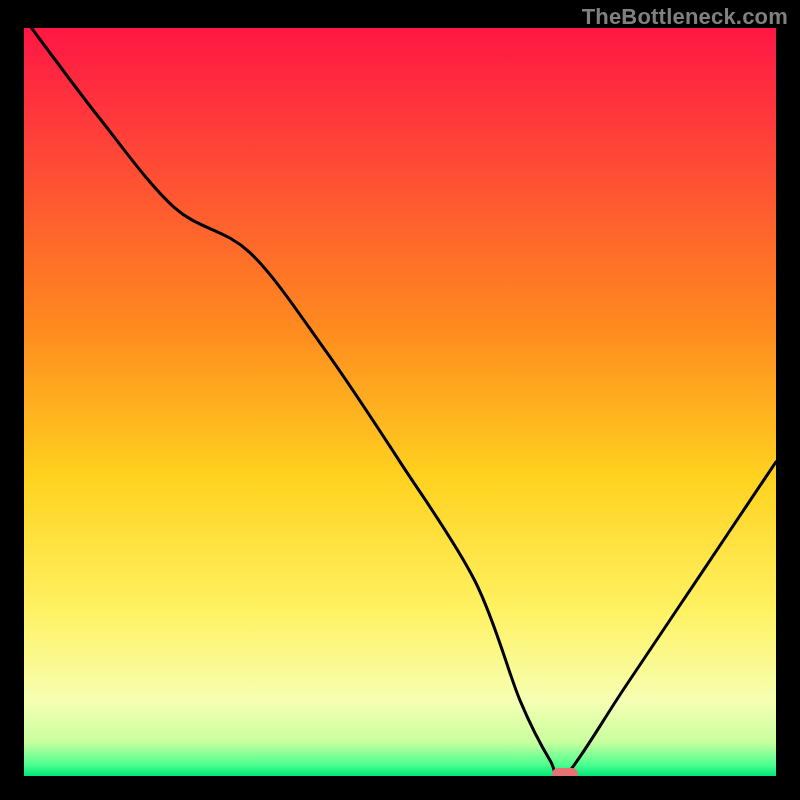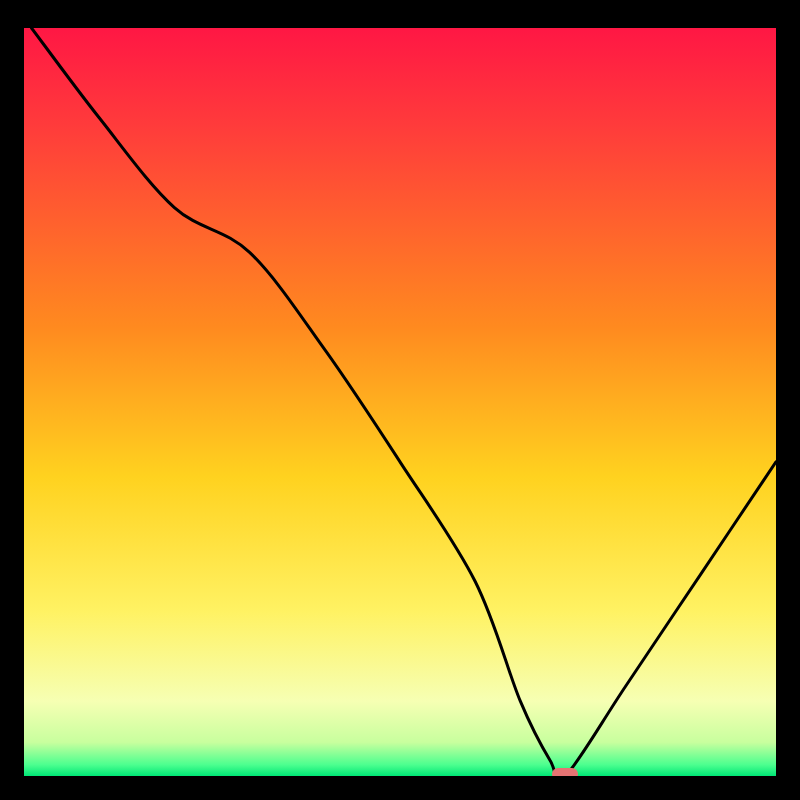--- a/index.html
+++ b/index.html
@@ -46,19 +46,20 @@
     top: 0;
     width: 752px;
     height: 748px;
     overflow: visible;
   }
 </style>
 </head>
 <body>
 
 <div class="outer">
+  <div class="watermark">TheBottleneck.com</div>
   <div class="plot" id="plot" style="background: linear-gradient(rgb(255, 23, 68) 0%, rgb(255, 59, 59) 13%, rgb(255, 138, 31) 40%, rgb(255, 210, 31) 60%, rgb(255, 242, 99) 78%, rgb(246, 255, 179) 90%, rgb(200, 255, 158) 95.5%, rgb(76, 255, 143) 98.5%, rgb(0, 230, 118) 100%);">
       <svg class="curve" viewBox="0 0 752 748" width="752" height="748">
         <path d="M 7.52 0.00 C 18.80 14.96, 51.39 59.84, 75.20 89.76 C 99.01 119.68, 125.33 157.08, 150.40 179.52 C 175.47 201.96, 200.53 200.71, 225.60 224.40 C 250.67 248.09, 275.73 286.73, 300.80 321.64 C 325.87 356.55, 350.93 395.19, 376.00 433.84 C 401.07 472.49, 431.15 513.63, 451.20 553.52 C 471.25 593.41, 483.79 643.28, 496.32 673.20 C 508.85 703.12, 518.88 720.57, 526.40 733.04 C 533.92 745.51, 528.91 760.47, 541.44 748.00 C 553.97 735.53, 579.04 691.90, 601.60 658.24 C 624.16 624.58, 651.73 583.44, 676.80 546.04 C 701.87 508.64, 739.47 452.54, 752.00 433.84" fill="none" stroke="#000000" stroke-width="3" stroke-linecap="round" stroke-linejoin="round"></path>
       </svg>
       <div class="marker" style="width: 26px; height: 12px; left: 528.44px; top: 740px;"></div>
     </div>
 </div>
 
 </body></html>

